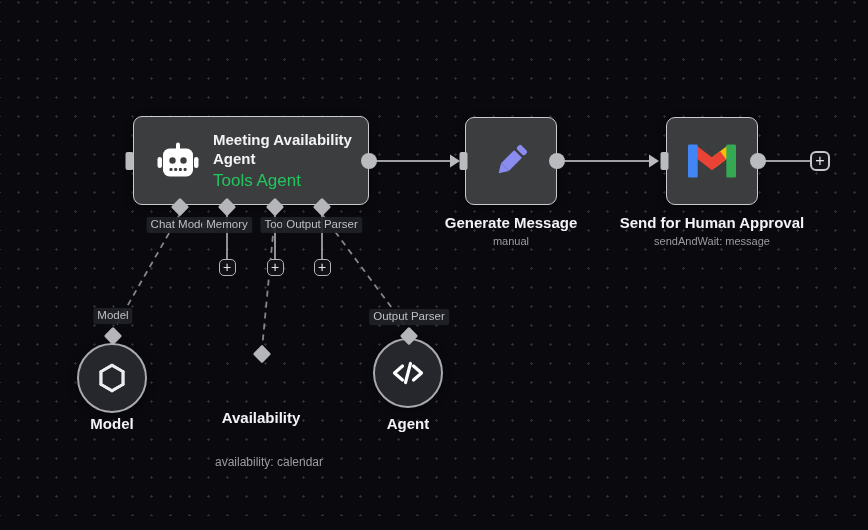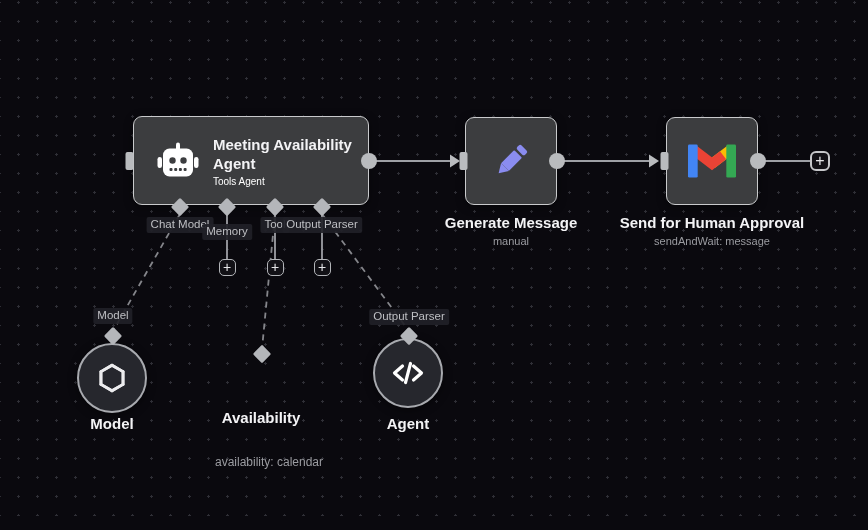--- a/index.html
+++ b/index.html
@@ -25,21 +25,21 @@
   }
   .node.square{display:flex;align-items:center;justify-content:center;}
   .node.circle{
     border-radius:50%;background:#26272d;border:2px solid #a8aaaf;
     display:flex;align-items:center;justify-content:center;
   }
   .agent-inner{display:flex;align-items:center;height:100%;padding-left:22px;box-sizing:border-box;}
   .agent-text{margin-left:13px;}
   .node-title{font-size:15px;font-weight:bold;color:#f3f3f5;line-height:19px;}
   .agent-title{width:154px;}
-  .node-sub{font-size:10px;color:#ffffff;margin-top:3px;}
+  .node-sub{font-size:17px;color:#22c55e;margin-top:3px;}
   .caption{
     position:absolute;z-index:3;transform:translateX(-50%);
     white-space:nowrap;text-align:center;
   }
   .caption .t{font-size:15px;font-weight:bold;color:#f3f3f5;}
   .caption .s{font-size:11px;color:#9b9ca1;}
   .wire-label{
     position:absolute;z-index:5;transform:translateX(-50%);
     font-size:11.5px;color:#bebfc3;background:rgba(33,33,39,.92);
     padding:1px 4px 2px;border-radius:2px;white-space:nowrap;line-height:13px;
@@ -153,21 +153,21 @@
     <rect x="-6.5" y="-6.5" width="13" height="13" rx="1.5" transform="translate(227,207) rotate(45)" fill="#b4b6ba"></rect>
     <rect x="-6.5" y="-6.5" width="13" height="13" rx="1.5" transform="translate(275,207) rotate(45)" fill="#b4b6ba"></rect>
     <rect x="-6.5" y="-6.5" width="13" height="13" rx="1.5" transform="translate(322,207) rotate(45)" fill="#b4b6ba"></rect>
 
     <rect x="-6.5" y="-6.5" width="13" height="13" rx="1.5" transform="translate(113,336) rotate(45)" fill="#b4b6ba"></rect>
     <rect x="-6.5" y="-6.5" width="13" height="13" rx="1.5" transform="translate(262,354) rotate(45)" fill="#b4b6ba"></rect>
     <rect x="-6.5" y="-6.5" width="13" height="13" rx="1.5" transform="translate(409,336) rotate(45)" fill="#b4b6ba"></rect>
   </svg>
 
   <div class="wire-label" style="left:180px;top:217px;">Chat Model</div>
-  <div class="wire-label" style="left:227px;top:224px;">Memory</div>
+  <div class="wire-label" style="left:227px;top:217px;">Memory</div>
   <div class="wire-label" style="left:275px;top:217px;">Tool</div>
   <div class="wire-label" style="left:322px;top:217px;">Output Parser</div>
   <div class="wire-label" style="left:113px;top:308px;">Model</div>
   <div class="wire-label" style="left:409px;top:309px;">Output Parser</div>
 
   <div class="plus-btn plus-sm" style="left:218.5px;top:258.5px;">
       <span>+</span>
     </div>
   <div class="plus-btn plus-sm" style="left:266.5px;top:258.5px;">
       <span>+</span>

